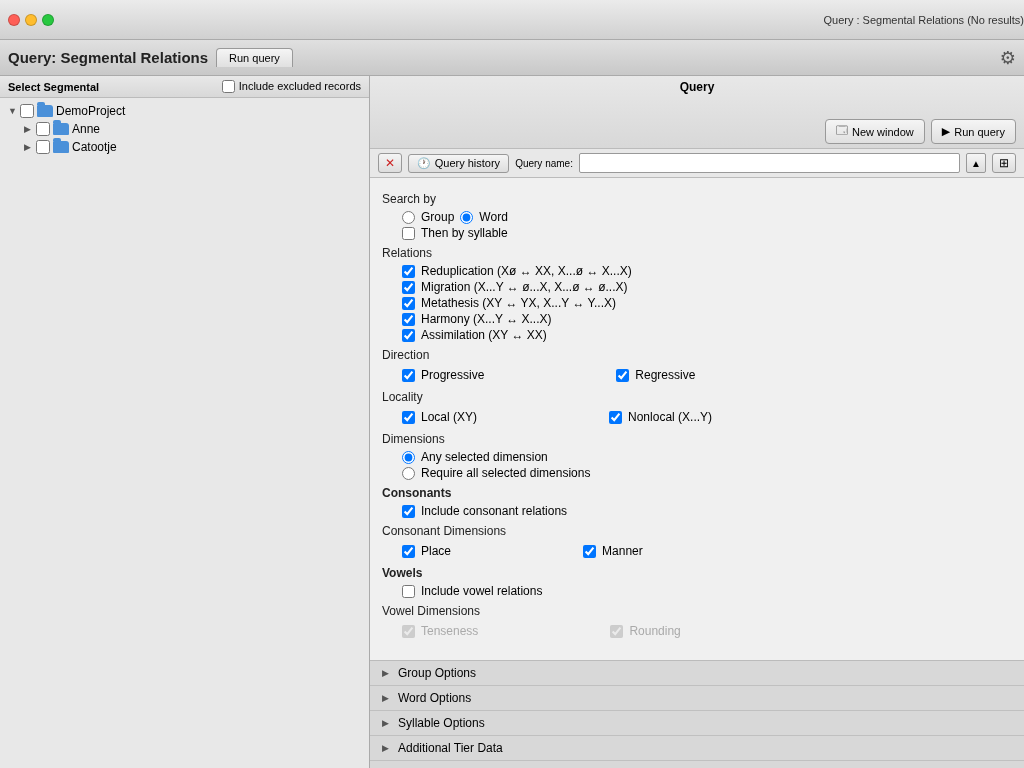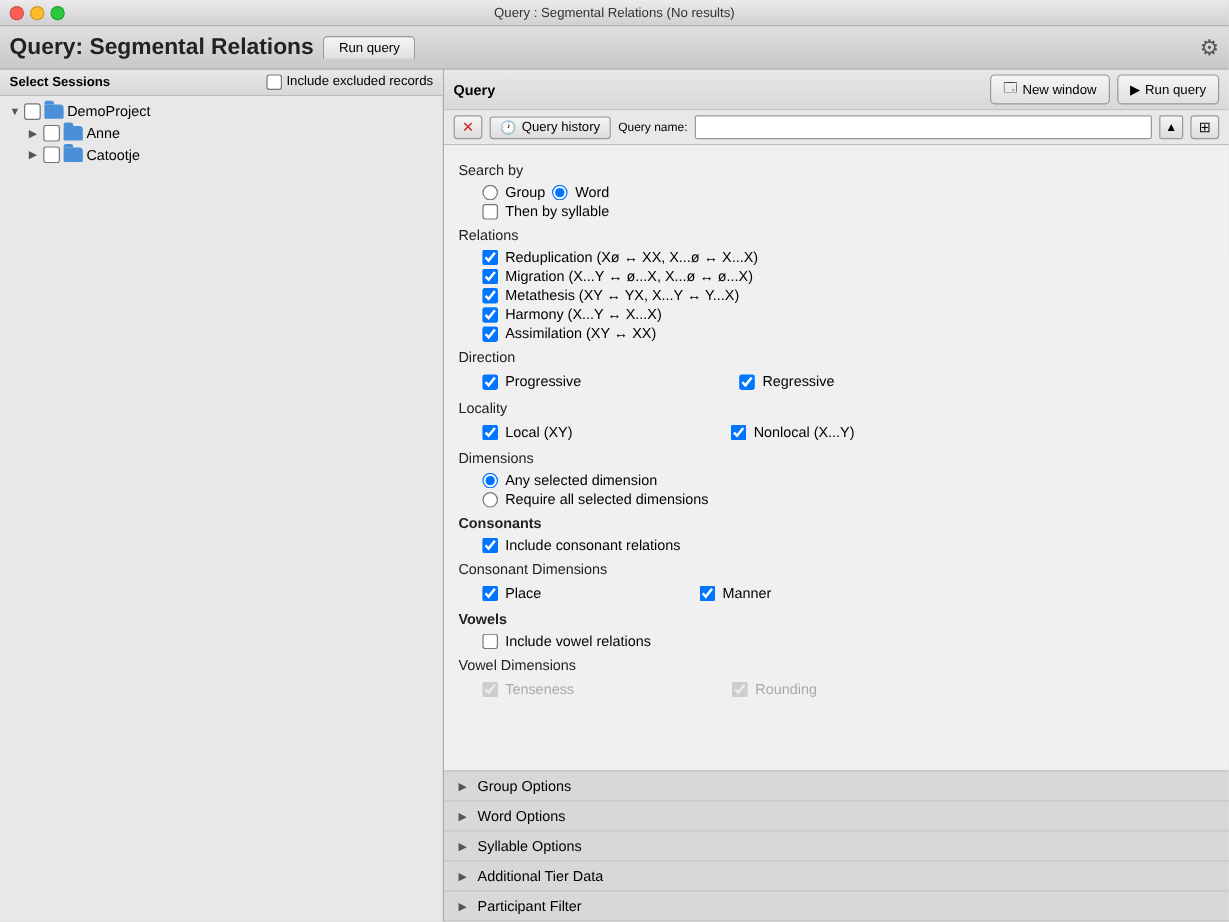--- a/index.html
+++ b/index.html
@@ -8,24 +8,24 @@
       font-size: 12px;
       background: #d6d6d6;
       width: 1024px;
       height: 768px;
       overflow: hidden;
     }
 
     
     .title-bar {
       background: linear-gradient(to bottom, #ebebeb, #d0d0d0);
-      height: 22px;
-      display: flex;
-      align-items: center;
-      justify-content: center;
+      height: 40px;
+      display: flex;
+      align-items: center;
+      justify-content: flex-end;
       border-bottom: 1px solid #aaa;
       position: relative;
     }
     .title-bar-title {
       font-size: 11px;
       color: #333;
     }
     .traffic-lights {
       position: absolute;
       left: 8px;
@@ -46,21 +46,21 @@
     .app-toolbar {
       background: linear-gradient(to bottom, #e0e0e0, #c8c8c8);
       height: 36px;
       display: flex;
       align-items: center;
       border-bottom: 1px solid #aaa;
       padding: 0 8px;
       position: relative;
     }
     .app-title {
-      font-size: 19px;
+      font-size: 15px;
       font-weight: bold;
       color: #222;
       margin-right: 4px;
     }
     .tab-button {
       background: linear-gradient(to bottom, #f5f5f5, #e0e0e0);
       border: 1px solid #999;
       border-radius: 4px 4px 0 0;
       padding: 3px 12px;
       font-size: 11px;
@@ -164,20 +164,21 @@
       display: flex;
       flex-direction: column;
     }
     .right-panel-header {
       background: linear-gradient(to bottom, #e8e8e8, #d8d8d8);
       padding: 4px 8px;
       border-bottom: 1px solid #bbb;
       display: flex;
       align-items: center;
       gap: 25px;
+      flex-direction: column;
     }
     .query-label {
       font-size: 12px;
       font-weight: bold;
     }
     .header-buttons {
       margin-left: auto;
       display: flex;
       gap: 6px;
     }
@@ -324,21 +325,21 @@
 <div class="app-toolbar">
   <span class="app-title">Query: Segmental Relations</span>
   <button class="tab-button">Run query</button>
   <span class="gear-icon">⚙</span>
 </div>
 
 <div class="main-layout">
 
   <div class="left-panel">
     <div class="left-panel-header">
-      <span class="left-panel-title">Select Sessions</span>
+      <span class="left-panel-title">Select Segmental</span>
       <div class="include-excluded">
         <input type="checkbox" style="">
         <span>Include excluded records</span>
       </div>
     </div>
     <div class="tree-area">
 
       <div class="tree-item">
         <span class="tree-arrow">▼</span>
         <input type="checkbox" class="tree-checkbox" style="">

